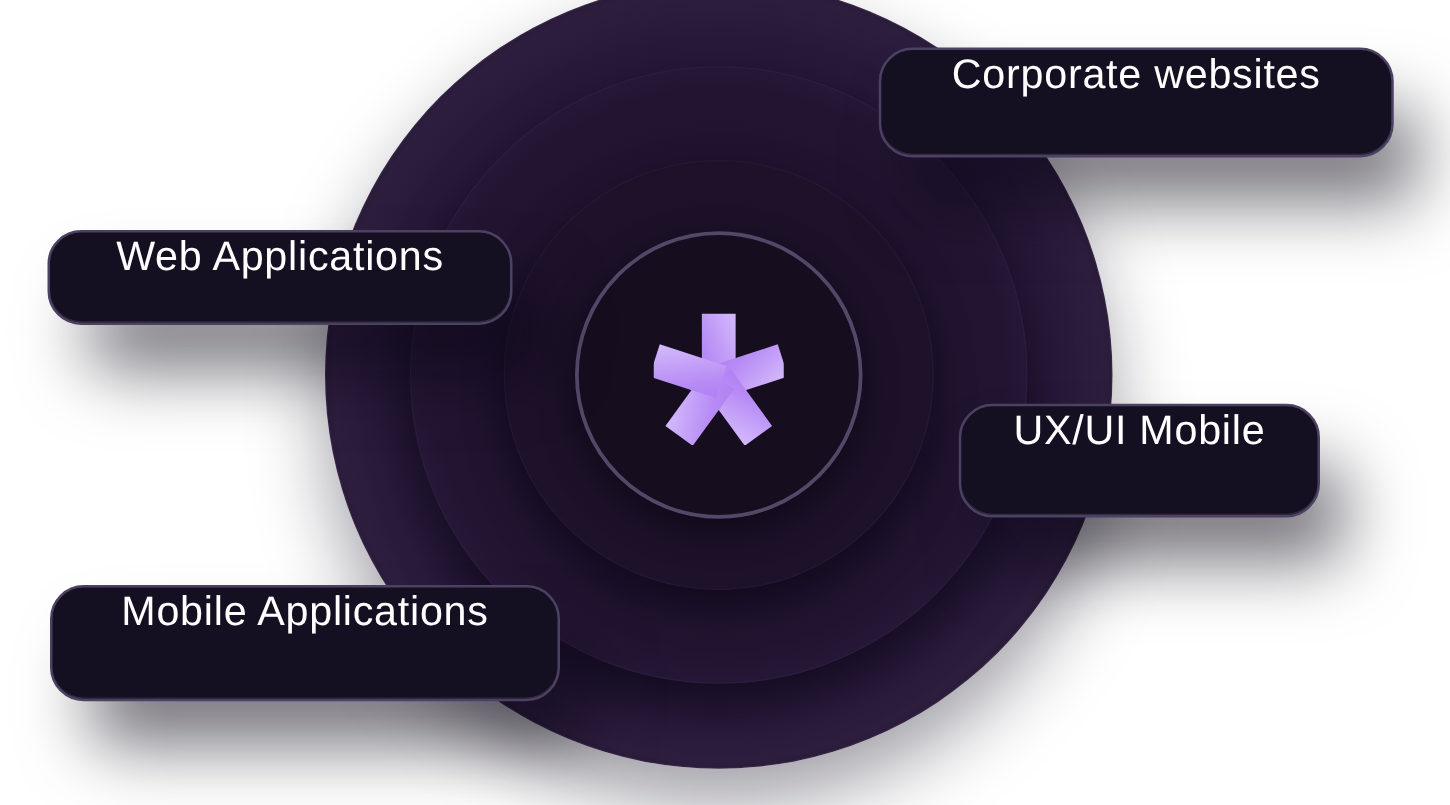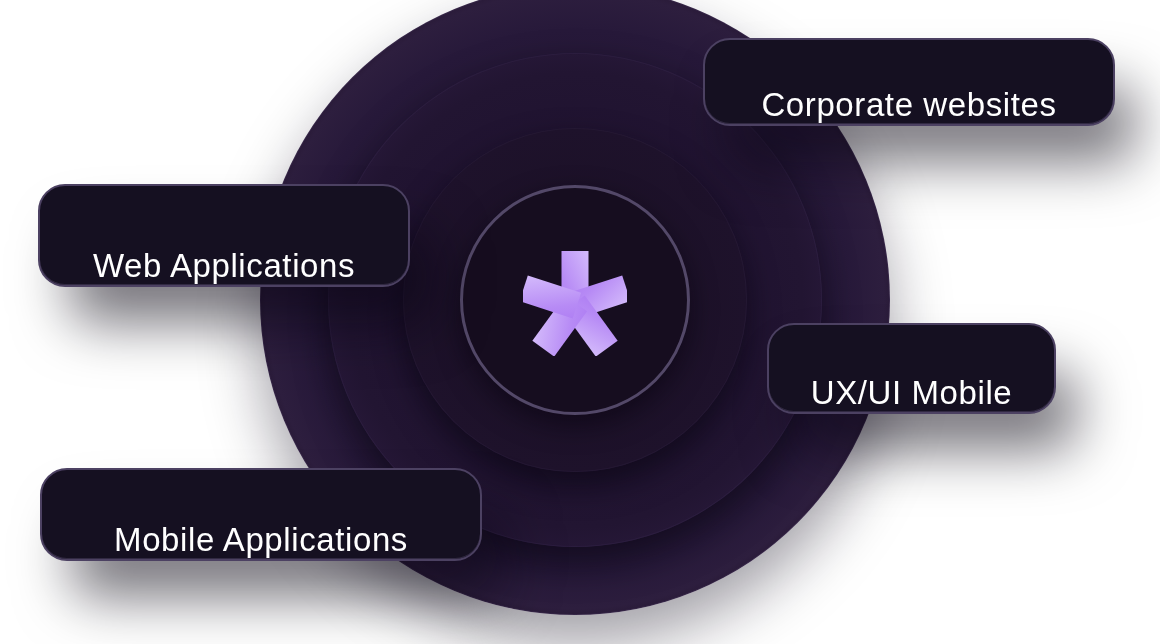--- a/index.html
+++ b/index.html
@@ -52,38 +52,38 @@
     box-shadow: 0 10px 26px rgba(5, 2, 12, 0.5);
   }
   .asterisk {
     position: absolute;
     left: 523px; top: 250px;
     width: 104px; height: 106px;
   }
   .pill {
     position: absolute;
     display: flex;
-    align-items: flex-end;
+    align-items: flex-start;
     justify-content: center;
     background: #151021;
     border: 2px solid #4c4162;
     border-radius: 27px;
     box-sizing: border-box;
     box-shadow: 26px 42px 55px -6px rgba(8, 4, 16, 0.55),
                 inset 0 -1px 0 rgba(175, 155, 215, 0.18);
     color: #ffffff;
     font-size: 33px;
     font-weight: 500;
     letter-spacing: 0.6px;
     white-space: nowrap;
   }
   .pill-corporate { left: 703px; top: 38px;  width: 412px; height: 88px; }
-  .pill-web       { left: 38px;  top: 184px; width: 372px; height: 103px; }
+  .pill-web       { left: 38px;  top: 184px; width: 372px; height: 76px; }
   .pill-ux        { left: 767px; top: 323px; width: 289px; height: 91px; }
-  .pill-mobile    { left: 40px;  top: 468px; width: 442px; height: 93px; }
+  .pill-mobile    { left: 40px;  top: 468px; width: 408px; height: 93px; }
 </style>
 </head>
 <body>
 
 <div class="stage">
 
   <div class="circle c1"></div>
   <div class="circle c2"></div>
   <div class="circle c3"></div>
   <div class="circle c4"></div>

